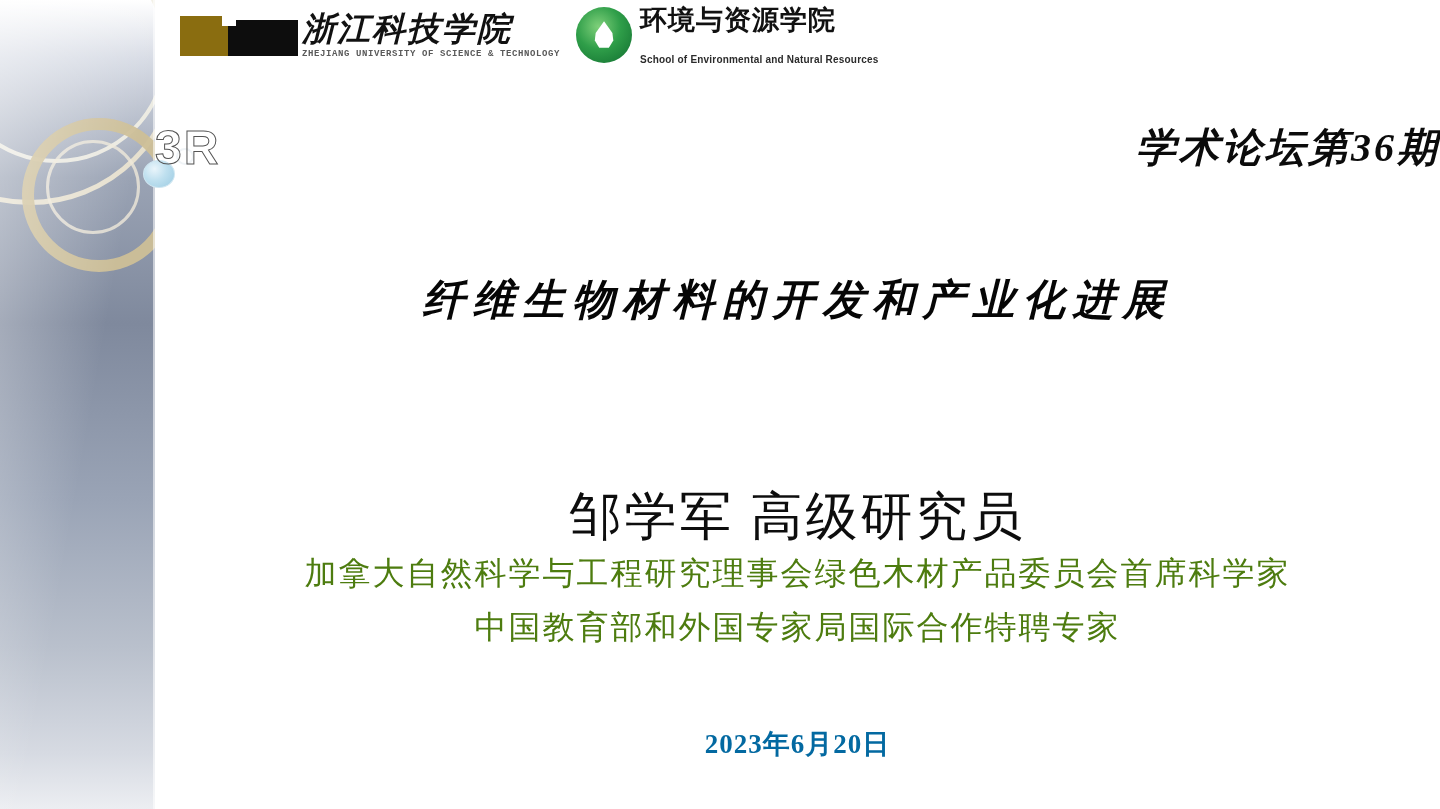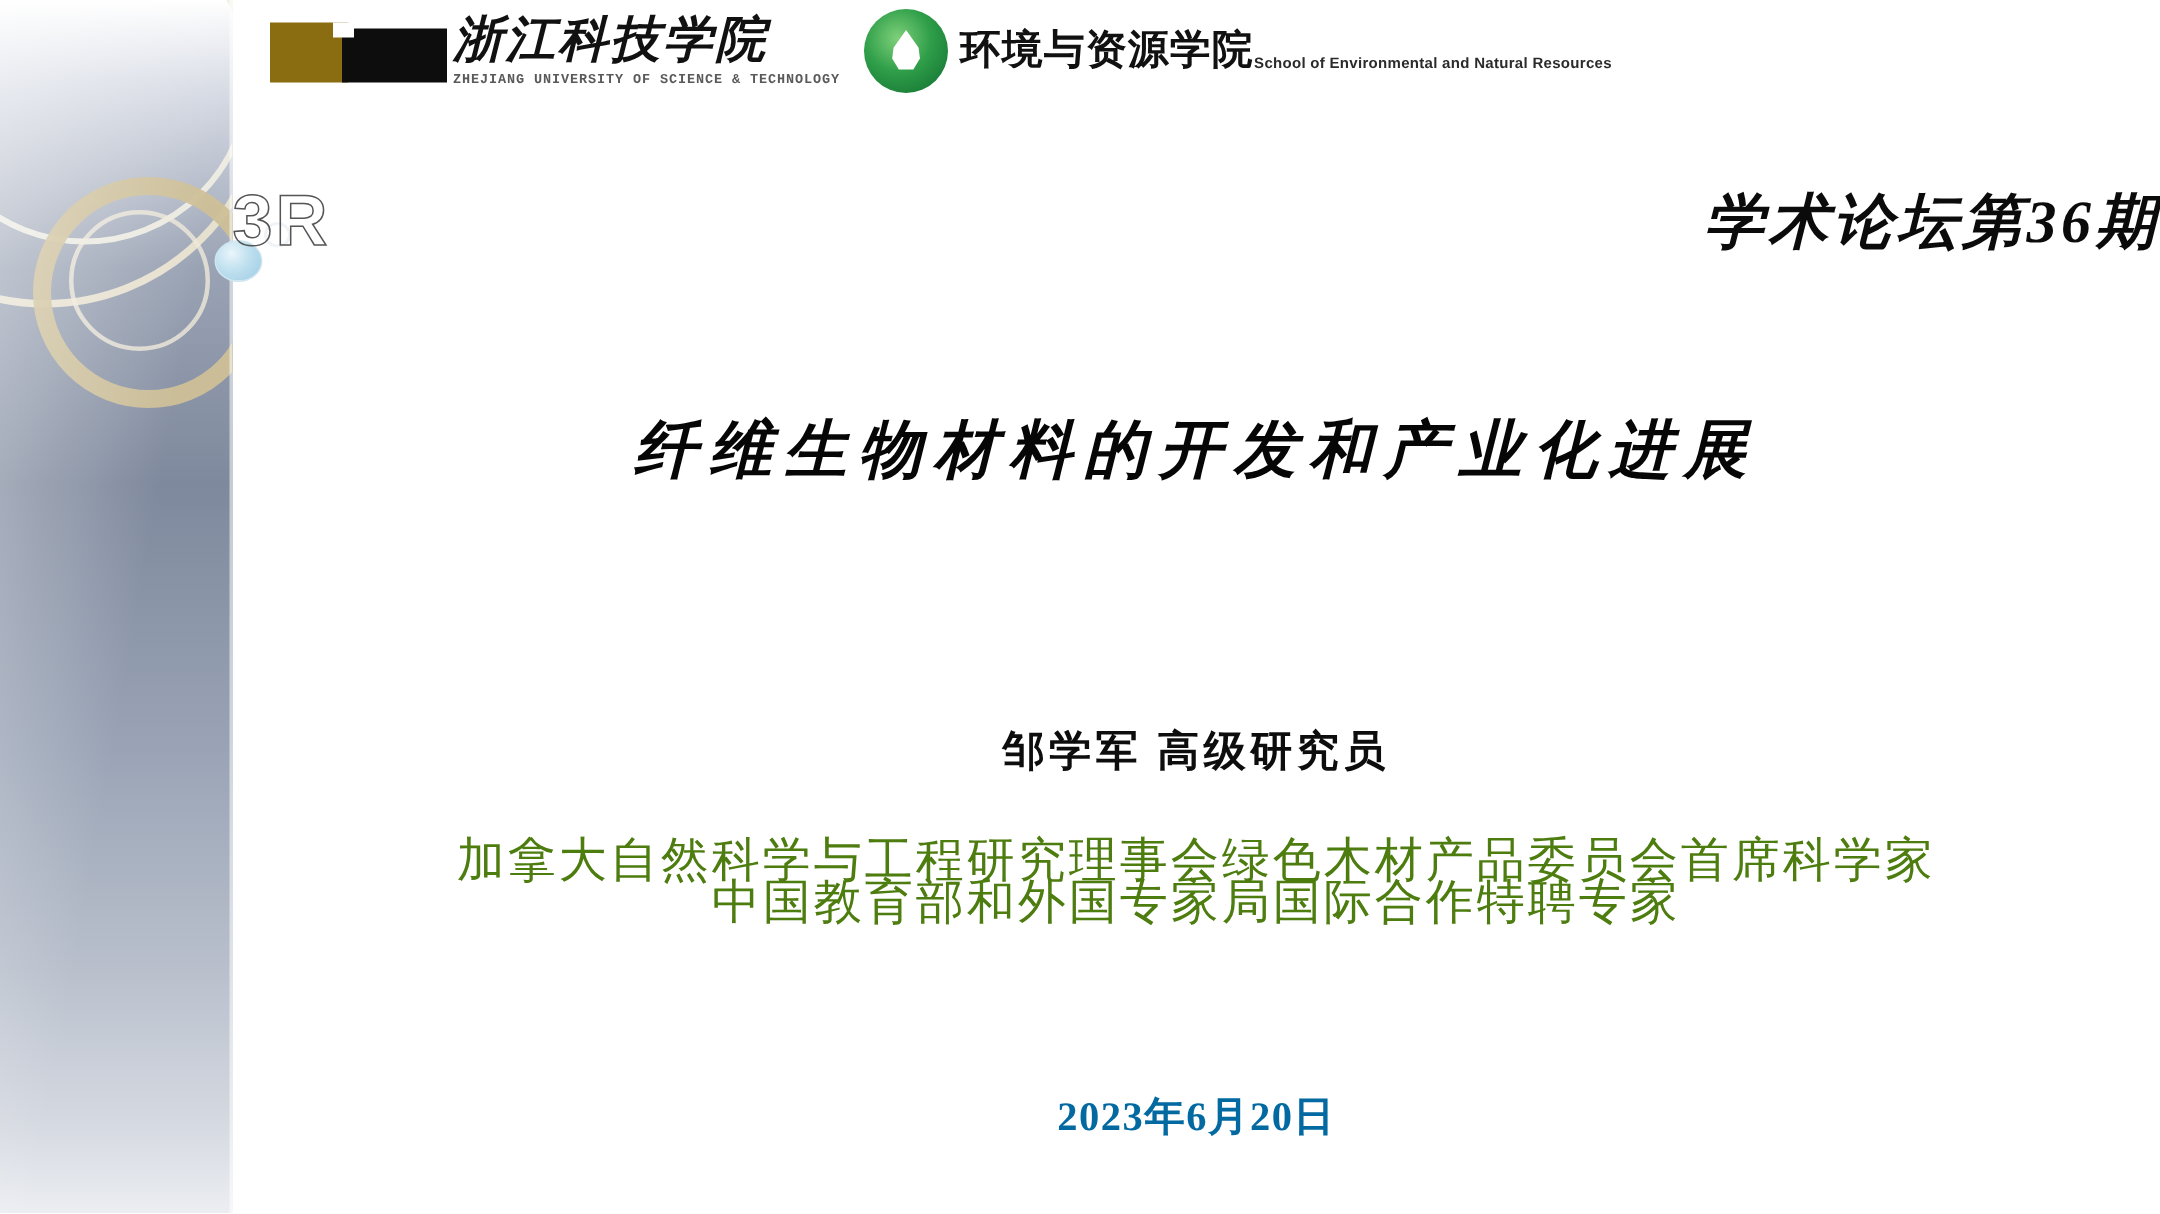--- a/index.html
+++ b/index.html
@@ -189,21 +189,21 @@
     width: 22px;
     height: 28px;
     background: #ffffff;
     border-radius: 50% 50% 50% 50% / 66% 66% 34% 34%;
     transform: rotate(0deg);
     position: relative;
     clip-path: polygon(50% 0%, 88% 42%, 92% 68%, 72% 94%, 28% 94%, 8% 68%, 12% 42%);
   }
   .senr-text {
     display: flex;
-    flex-direction: row;
+    flex-direction: column;
   }
   .senr-cn {
     font-family: "Liberation Serif", serif;
     font-weight: bold;
     font-size: 27px;
     letter-spacing: 1px;
     color: #111111;
     line-height: 1.1;
   }
   .senr-en {
@@ -259,37 +259,37 @@
   }
 
   
   .speaker-name {
     position: absolute;
     left: 155px;
     right: 0;
     top: 482px;
     text-align: center;
     font-family: "Liberation Serif", serif;
-    font-size: 28px;
-    font-weight: bold;
+    font-size: 52px;
+    font-weight: normal;
     letter-spacing: 3px;
     color: #0d0d0d;
   }
   .affil {
     position: absolute;
     left: 155px;
     right: 0;
     text-align: center;
     font-family: "Liberation Serif", serif;
     font-size: 32px;
     letter-spacing: 2px;
     color: #4d7c0f;
   }
   .affil-1 { top: 552px; }
-  .affil-2 { top: 580px; }
+  .affil-2 { top: 606px; }
 
   .date {
     position: absolute;
     left: 155px;
     right: 0;
     top: 726px;
     text-align: center;
     font-family: "Liberation Serif", serif;
     font-size: 27px;
     font-weight: bold;

